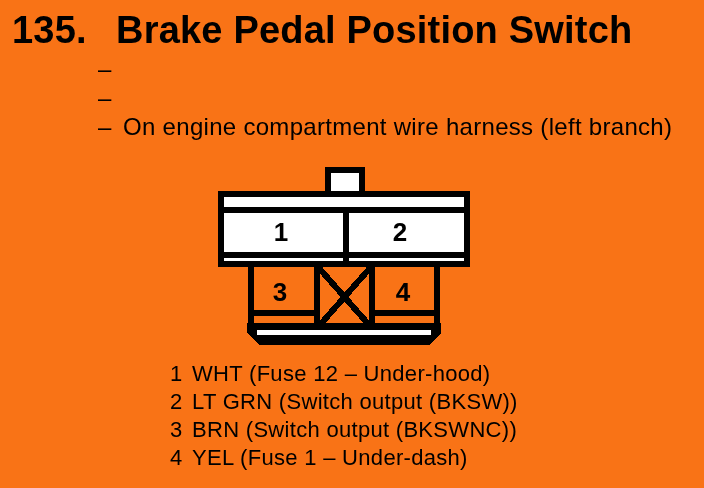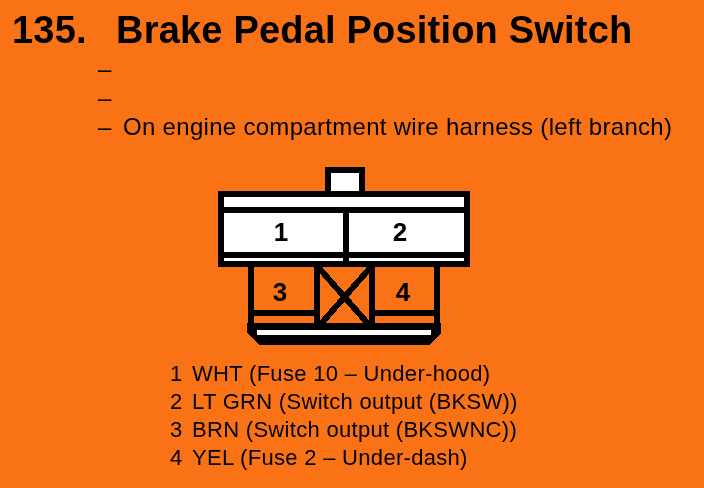--- a/index.html
+++ b/index.html
@@ -98,29 +98,29 @@
         <text x="400" y="241">2</text>
         <text x="280" y="301">3</text>
         <text x="403" y="301">4</text>
       </g>
     </svg>
   </div>
 
   <div class="pin-list">
     <div class="pin-row">
       <span class="pin-num">1</span>
-      <span class="pin-desc">WHT (Fuse 10 – Under-hood)</span>
+      <span class="pin-desc">WHT (Fuse 12 – Under-hood)</span>
     </div>
     <div class="pin-row">
       <span class="pin-num">2</span>
       <span class="pin-desc">LT GRN (Switch output (BKSW))</span>
     </div>
     <div class="pin-row">
       <span class="pin-num">3</span>
       <span class="pin-desc">BRN (Switch output (BKSWNC))</span>
     </div>
     <div class="pin-row">
       <span class="pin-num">4</span>
-      <span class="pin-desc">YEL (Fuse 2 – Under-dash)</span>
+      <span class="pin-desc">YEL (Fuse 1 – Under-dash)</span>
     </div>
   </div>
 
 </div>
 
 </body></html>

